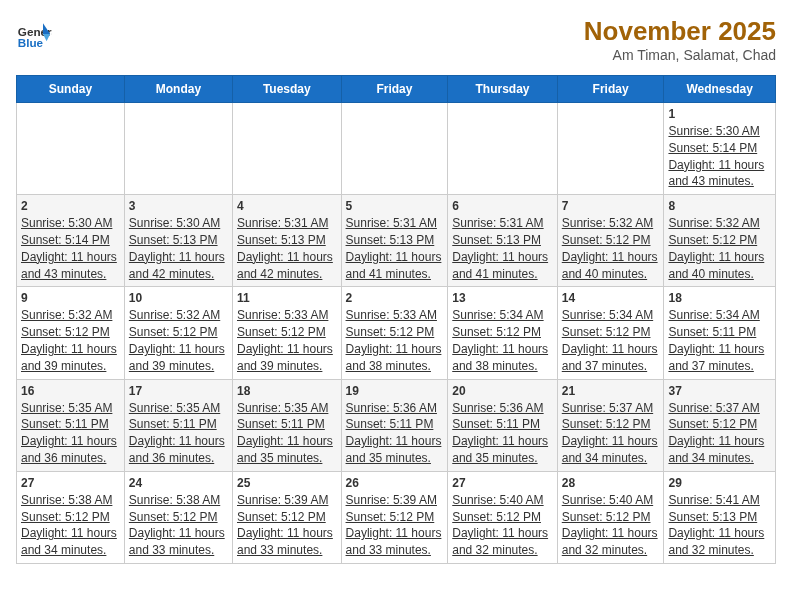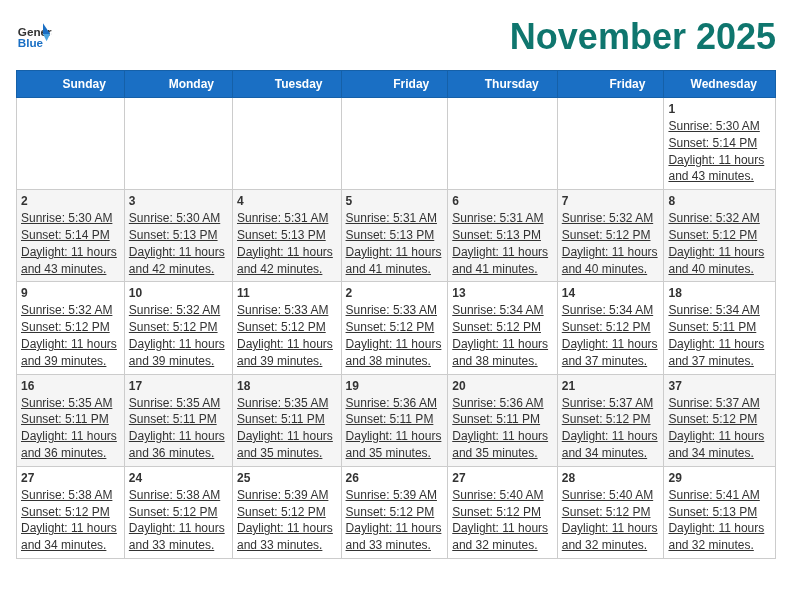--- a/index.html
+++ b/index.html
@@ -22,40 +22,40 @@
       gap: 4px;
     }
     .logo-icon {
       width: 36px;
       height: 36px;
     }
     .title-area {
       text-align: right;
     }
     .month-title {
-      font-size: 36px;
+      font-size: 26px;
       font-weight: bold;
-      color: #0f766e;
+      color: #a16207;
     }
     .subtitle {
       font-size: 14px;
       color: #555;
     }
     .calendar {
       width: 100%;
       border-collapse: collapse;
       border: 1px solid #ccc;
     }
     .calendar th {
       background: #1a6fc4;
       color: #fff;
       font-size: 12px;
       font-weight: bold;
       padding: 6px 18px;
-      text-align: right;
+      text-align: center;
       border: 1px solid #1560a8;
     }
     .calendar td {
       vertical-align: top;
       border: 1px solid #ccc;
       padding: 4px;
       width: 113px;
       min-height: 80px;
       font-size: 10px;
       color: #333;
@@ -87,20 +87,21 @@
   <div class="logo">
     <svg class="logo-icon" viewBox="0 0 40 40">
       <text x="2" y="22" font-size="13" font-weight="bold" fill="#333">General</text>
       <text x="2" y="34" font-size="13" font-weight="bold" fill="#1a6fc4">Blue</text>
       <polygon points="30,8 38,20 30,20" fill="#1a6fc4"></polygon>
       <polygon points="30,20 38,20 34,28" fill="#4da6e0"></polygon>
     </svg>
   </div>
   <div class="title-area">
     <div class="month-title">November 2025</div>
+    <div class="subtitle">Am Timan, Salamat, Chad</div>
   </div>
 </div>
 
 <table class="calendar">
   <thead>
     <tr id="weekday-header">
         <th>Sunday</th>
         <th>Monday</th>
         <th>Tuesday</th>
         <th>Friday</th>

